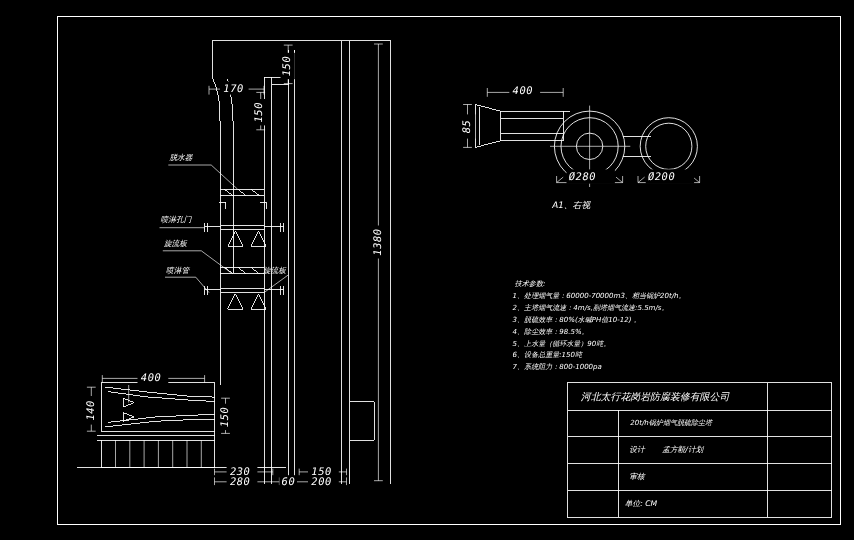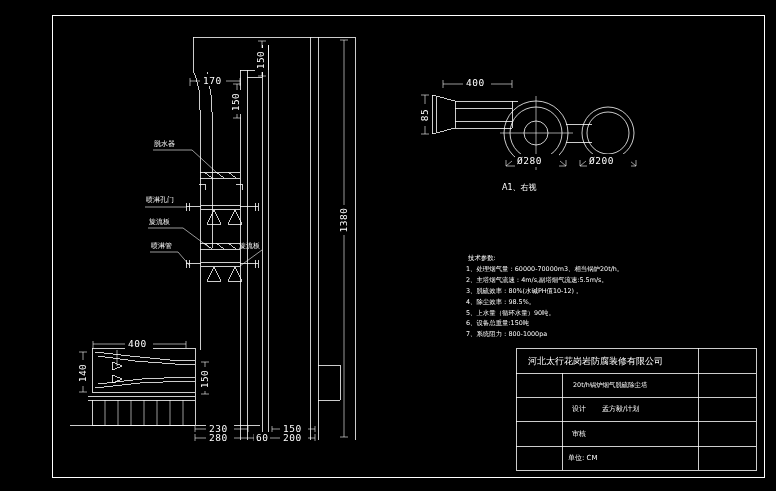--- a/index.html
+++ b/index.html
@@ -7,20 +7,21 @@
     padding: 0;
     background: #000000;
   }
   #screen {
     position: relative;
     width: 776px;
     height: 491px;
     background: #000000;
     overflow: hidden;
     font-family: "DejaVu Sans", sans-serif;
+    font-style: italic;
   }
   #cad-svg {
     position: absolute;
     left: 0;
     top: 0;
     width: 776px;
     height: 491px;
     display: block;
   }
   .txt-dim {

